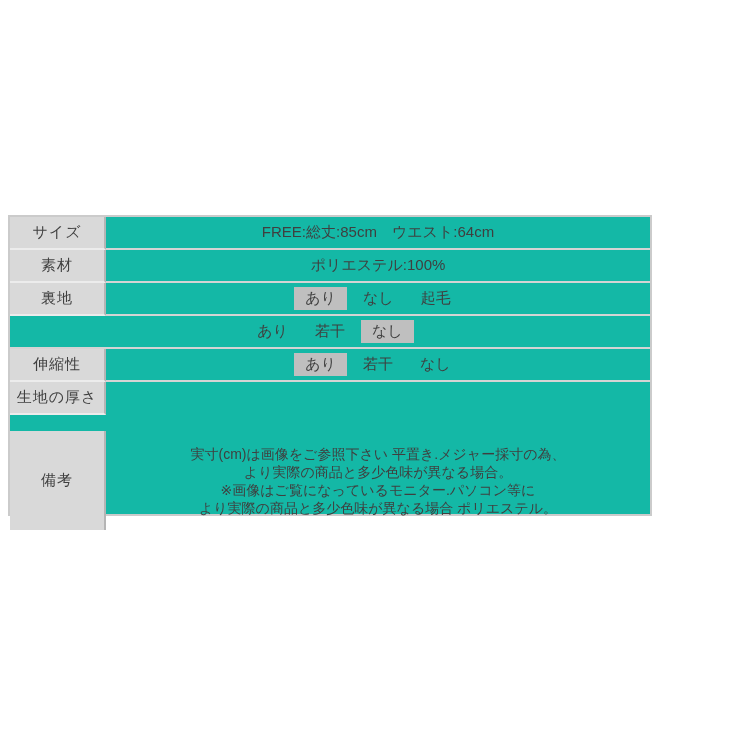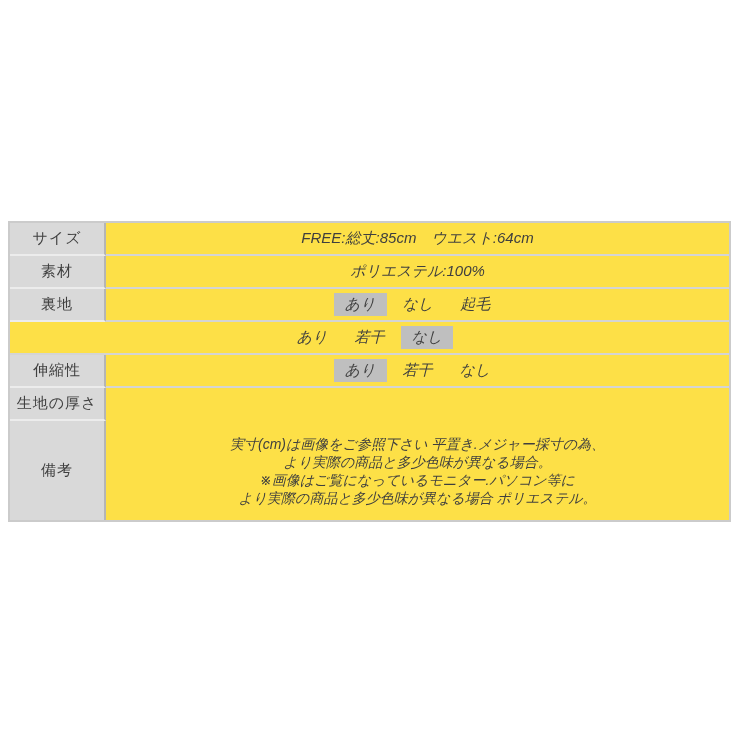--- a/index.html
+++ b/index.html
@@ -13,25 +13,25 @@
   .page {
     position: relative;
     width: 740px;
     height: 740px;
     background: #ffffff;
     overflow: hidden;
   }
   .spec-table {
     position: absolute;
     left: 8px;
-    top: 221px;
-    width: 723px;
+    top: 215px;
+    width: 644px;
     box-sizing: border-box;
     border: 2px solid var(--outer-border, #cbcbcb);
-    background: #fde047;
+    background: #14b8a6;
   }
   .row {
     display: flex;
     height: 33px;
   }
   .row.tall {
     height: 99px;
   }
   .th, .td {
     box-sizing: border-box;
@@ -48,25 +48,25 @@
     border-right: 2px solid var(--divider, #b5b5b5);
     border-bottom: 2px solid var(--header-border, #ececec);
     justify-content: center;
     text-align: center;
     letter-spacing: 1px;
   }
   .td {
     flex: 1 1 auto;
     border-bottom: 2px solid var(--border, #d4d4d4);
     justify-content: center;
-    font-style: italic;
   }
   .row.last .th,
   .row.last .td {
     border-bottom: none;
+    margin-top: 16px;
   }
   .options {
     column-gap: 5px;
   }
   .opt {
     display: inline-block;
     padding: 2px 11px;
     white-space: nowrap;
   }
   .opt.selected {

